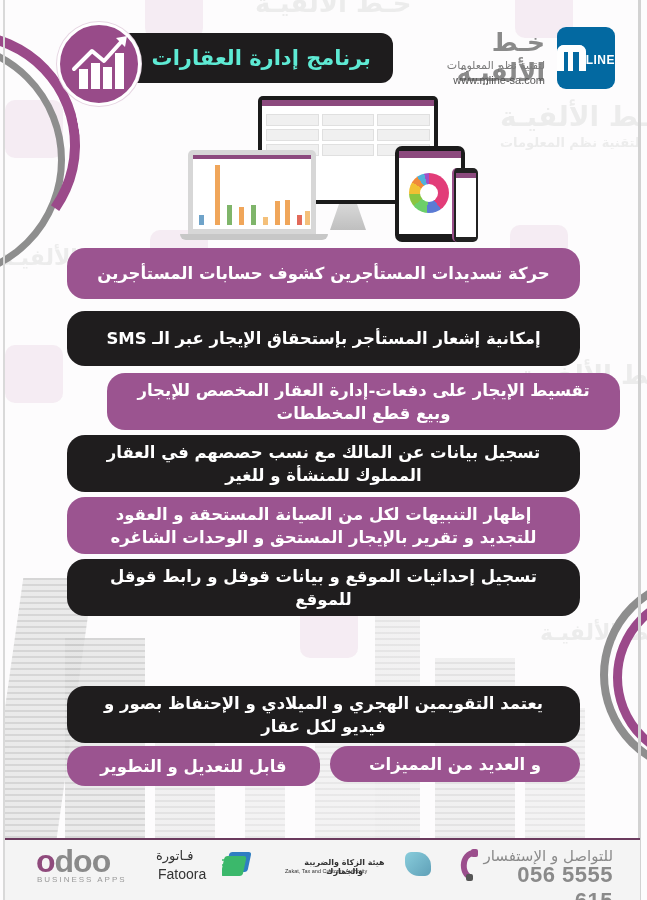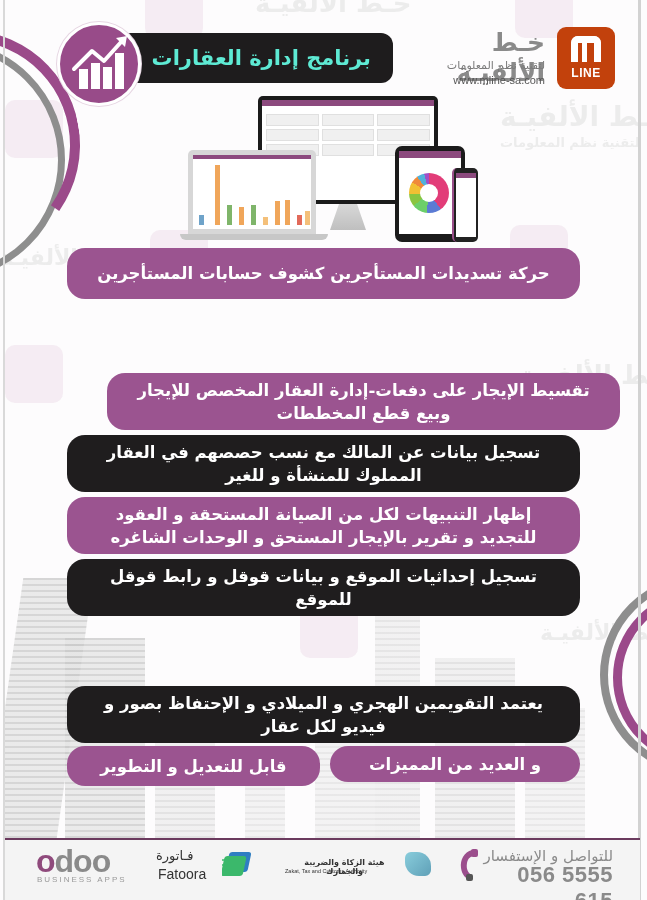--- a/index.html
+++ b/index.html
@@ -18,21 +18,21 @@
   .skyline { position: absolute; left: 5px; top: 560px; width: 634px; height: 278px; overflow: hidden; }
   .bld { position: absolute; bottom: 0; background: repeating-linear-gradient(0deg, #c9c9c9 0 2px, #e4e4e4 2px 6px); opacity: .75; }
 
   
   .ring-left { position: absolute; left: -175px; top: 40px; width: 240px; height: 240px; border-radius: 50%; border: 7px solid #8e8e8e; }
   .ring-left-arc { position: absolute; left: -150px; top: 30px; width: 230px; height: 230px; border-radius: 50%; border: 10px solid transparent; border-top-color: #9b4a8a; border-right-color: #9b4a8a; transform: rotate(-10deg); }
   .ring-right { position: absolute; left: 600px; top: 575px; width: 200px; height: 200px; border-radius: 50%; border: 8px solid #8e8e8e; }
   .ring-right-in { position: absolute; left: 613px; top: 590px; width: 175px; height: 175px; border-radius: 50%; border: 9px solid #9b4a8a; }
 
   
-  .logo-box { position: absolute; left: 557px; top: 27px; width: 58px; height: 62px; border-radius: 9px; background: #c2410c; display: flex; flex-direction: column; align-items: center; justify-content: center; }
+  .logo-box { position: absolute; left: 557px; top: 27px; width: 58px; height: 62px; border-radius: 9px; background: #0369a1; display: flex; align-items: center; justify-content: center; }
   .logo-m { width: 30px; height: 26px; border: 7px solid #fff; border-bottom: none; border-radius: 7px 7px 0 0; position: relative; }
   .logo-m::after { content: ""; position: absolute; left: 4px; top: 0; width: 5px; height: 19px; background: #fff; }
   .logo-line { color: #fff; font-family: "Liberation Sans", sans-serif; font-weight: bold; font-size: 12px; margin-top: 4px; letter-spacing: .5px; }
 
   .brand-name { position: absolute; left: 410px; top: 28px; width: 135px; text-align: right; color: #8a8a8a; font-size: 25px; font-weight: bold; direction: rtl; line-height: 30px; }
   .brand-tag { position: absolute; left: 410px; top: 59px; width: 135px; text-align: right; color: #7a7a7a; font-size: 11px; direction: rtl; }
   .brand-url { position: absolute; left: 400px; top: 74px; width: 145px; text-align: right; color: #555; font-size: 11px; font-family: Liberation Sans, sans-serif; }
 
   .title-bar { position: absolute; left: 108px; top: 33px; width: 285px; height: 50px; background: #1e1c1d; border-radius: 0 12px 12px 0; display: flex; align-items: center; justify-content: flex-end; padding-right: 22px; }
   .title-text { color: #5eead4; font-size: 21px; font-weight: bold; direction: rtl; }
@@ -180,20 +180,21 @@
       </div>
     </div>
     <div class="phone">
       <div class="scr">
           <div class="bar"></div>
         </div>
     </div>
   </div>
 
   <div class="pill purple" style="left:67px;top:248px;width:513px;height:51px;">حركة تسديدات المستأجرين كشوف حسابات المستأجرين</div>
+  <div class="pill dark" style="left:67px;top:311px;width:513px;height:55px;">إمكانية إشعار المستأجر بإستحقاق الإيجار عبر الـ SMS</div>
   <div class="pill purple" style="left:59px;top:373px;width:513px;height:57px;margin-left:48px;">تقسيط الإيجار على دفعات-إدارة العقار المخصص للإيجار وبيع قطع المخططات</div>
   <div class="pill dark" style="left:67px;top:435px;width:513px;height:57px;">تسجيل بيانات عن المالك مع نسب حصصهم في العقار المملوك للمنشأة و للغير</div>
   <div class="pill purple" style="left:67px;top:497px;width:513px;height:57px;">إظهار التنبيهات لكل من الصيانة المستحقة و العقود للتجديد و تقرير بالإيجار المستحق و الوحدات الشاغره</div>
   <div class="pill dark" style="left:67px;top:559px;width:513px;height:57px;">تسجيل إحداثيات الموقع و بيانات قوقل و رابط قوقل للموقع</div>
   <div class="pill dark" style="left:67px;top:686px;width:513px;height:57px;">يعتمد التقويمين الهجري و الميلادي و الإحتفاظ بصور و فيديو لكل عقار</div>
 
   <div class="pill purple" style="left:330px;top:746px;width:250px;height:36px;">و العديد من المميزات</div>
   <div class="pill purple" style="left:67px;top:746px;width:253px;height:40px;">قابل للتعديل و التطوير</div>
 
   <div class="footer-line"></div>

